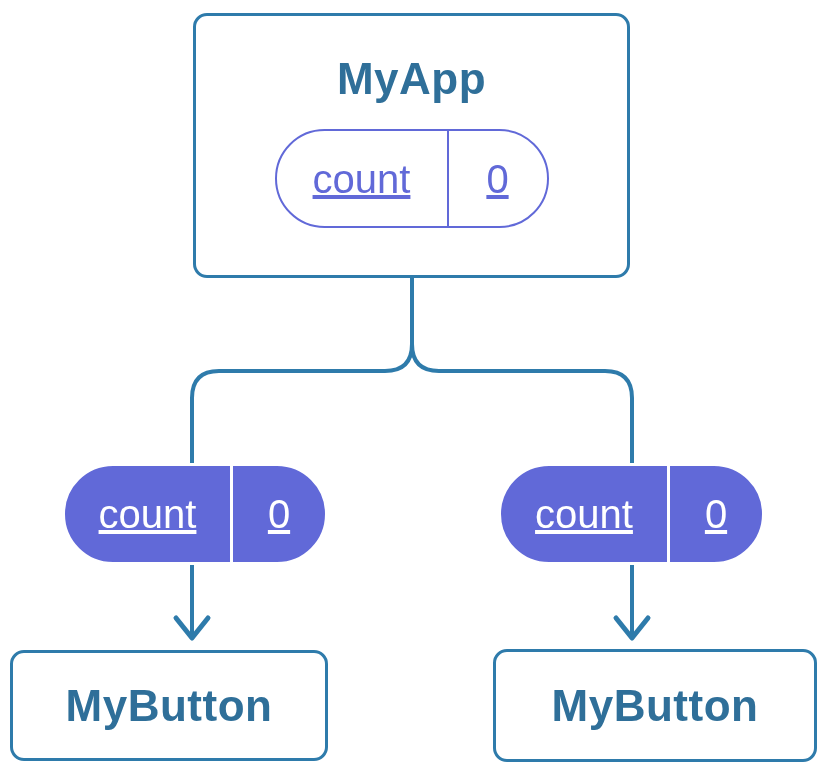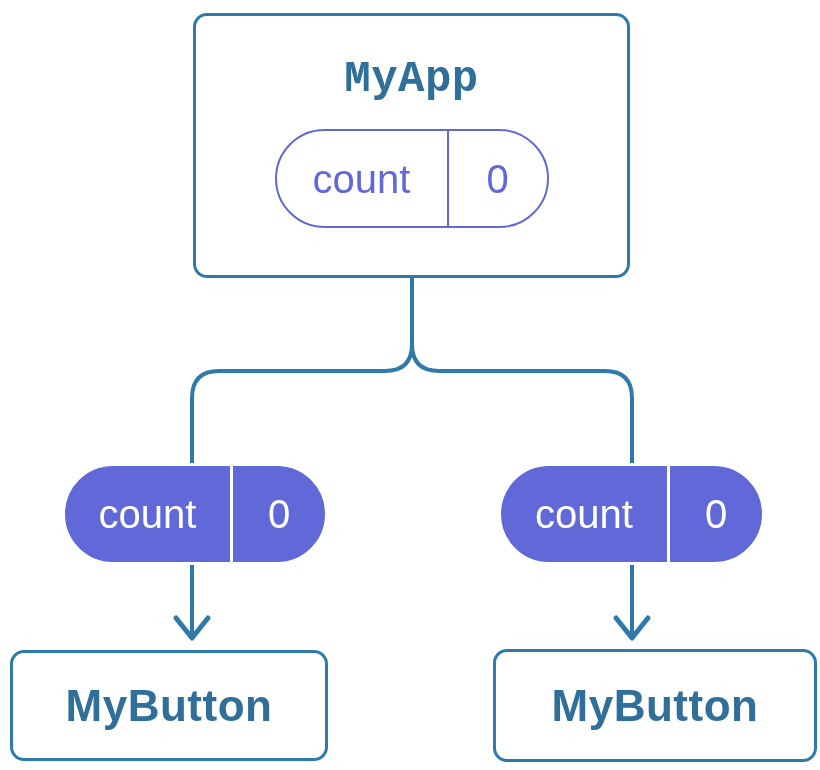--- a/index.html
+++ b/index.html
@@ -25,28 +25,28 @@
   .card{
     position:absolute;z-index:2;background:var(--card-bg);
     border:3px solid var(--stroke-blue);border-radius:14px;
     display:flex;flex-direction:column;align-items:center;
   }
   .card-title{
     color:var(--text-blue);font-size:44px;font-weight:600;line-height:1;
     letter-spacing:.5px;
   }
   #myapp-card{left:193px;top:13px;width:437px;height:265px;padding-top:41px;}
-  #myapp-card .card-title{margin-bottom:28px;font-family:Liberation Mono, monospace;}
+  #myapp-card .card-title{margin-bottom:28px;}
   #mybutton-card-left{left:10px;top:650px;width:318px;height:111px;justify-content:center;}
   #mybutton-card-right{left:493px;top:649px;width:324px;height:113px;justify-content:center;}
 
   
   .pill{
     display:flex;align-items:stretch;border-radius:999px;z-index:2;
-    font-size:40px;line-height:1;
+    font-size:40px;line-height:1;text-decoration:underline;
   }
   .pill-label{
     flex:1;display:flex;align-items:center;justify-content:center;
   }
   .pill-value{
     display:flex;align-items:center;justify-content:center;
   }
   .pill-outline{
     width:274px;height:99px;background:#fff;
     border:2px solid var(--purple);color:var(--purple);

